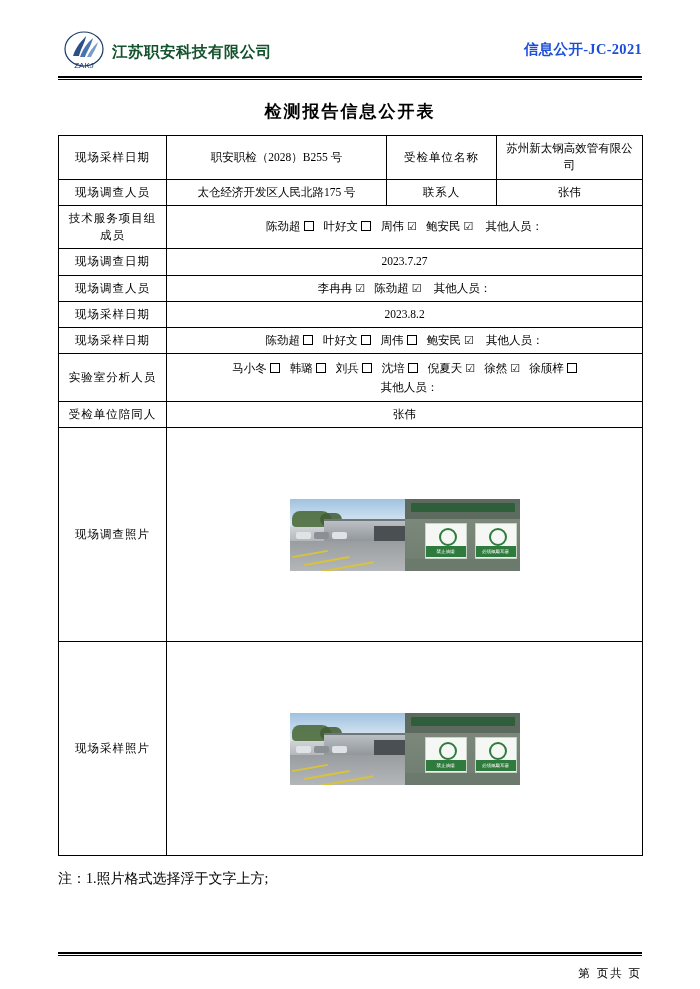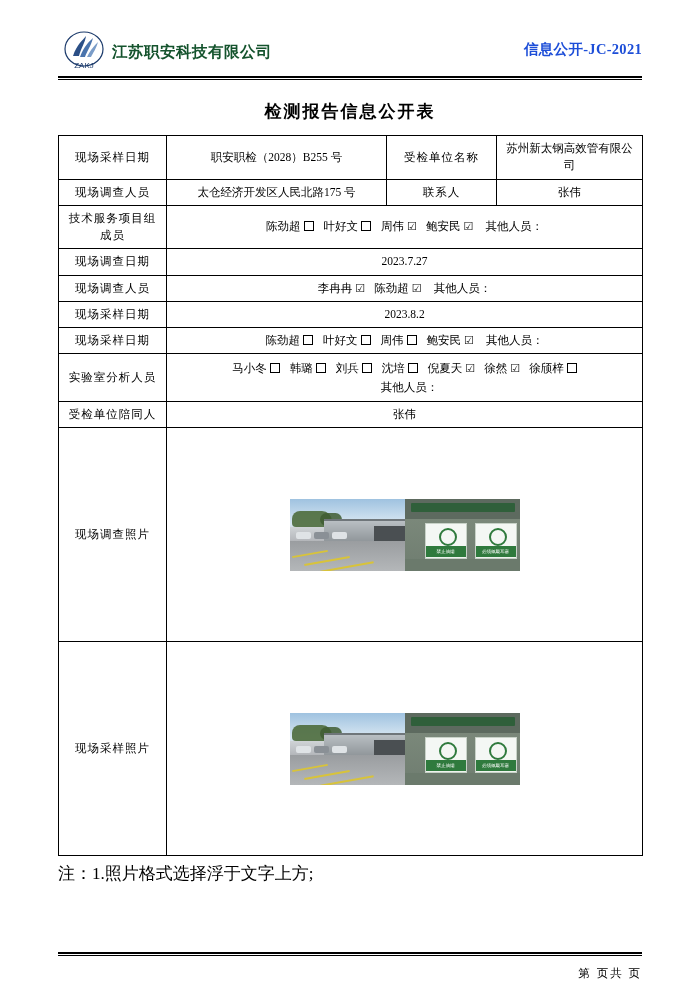--- a/index.html
+++ b/index.html
@@ -219,22 +219,22 @@
   }
   .photo .right-img .sign1 { left: 20px; }
   .photo .right-img .sign2 { left: 70px; }
   .photo .right-img .floor {
     position: absolute; bottom: 0; left: 0; width: 100%; height: 12px;
     background: #6b7a6c;
   }
 
   
   .notes {
-    margin-top: 4px;
-    font-size: 17px;
+    margin-top: 12px;
+    font-size: 14px;
     line-height: 1.6;
   }
   .footer {
     position: absolute;
     left: 58px;
     right: 58px;
     bottom: 34px;
   }
   .footer-rule {
     height: 1px;

